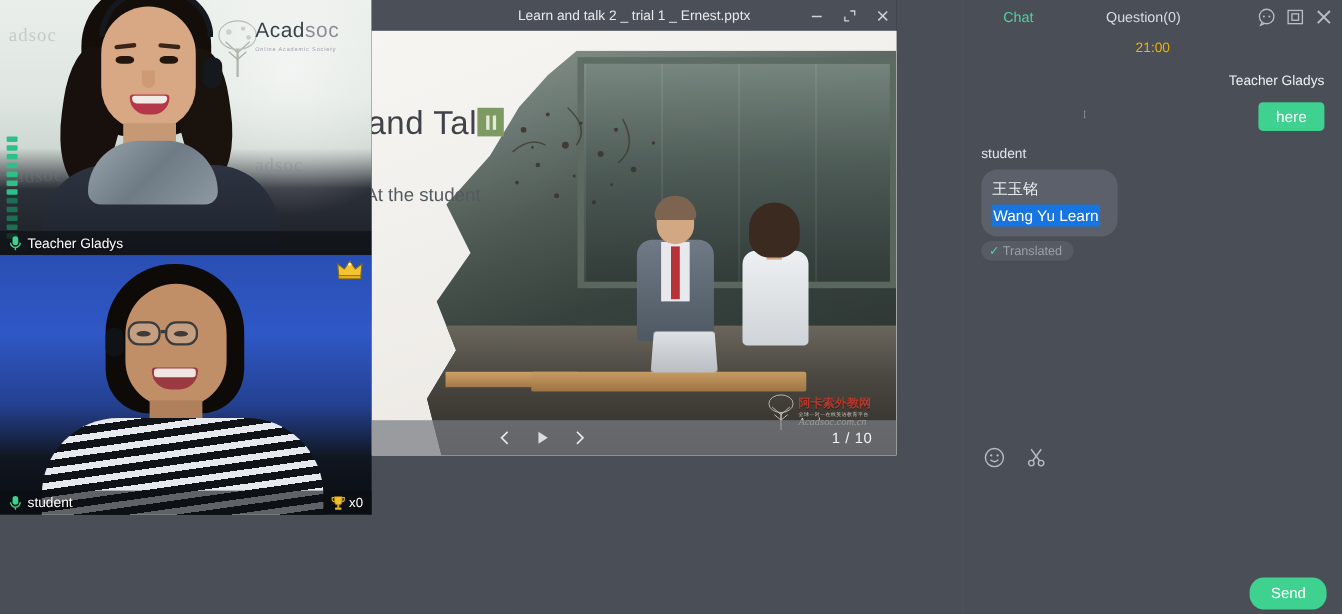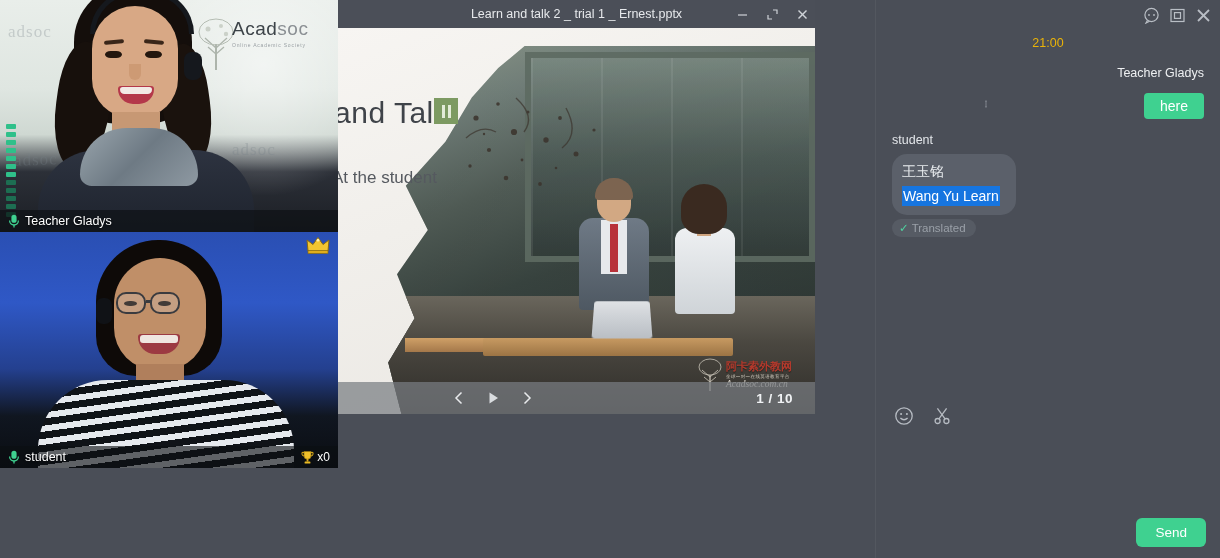--- a/index.html
+++ b/index.html
@@ -263,21 +263,21 @@
   .wm-en { color: #ece7dd; font-family: "Liberation Serif", serif; font-size: 9.5px; font-style: italic; }
   .wm-sub { color: #d8d2c6; font-size: 4.5px; letter-spacing: .4px; }
 
   .slide-ctl {
     position: absolute; left: 0; bottom: 0; width: 477px; height: 32px;
     background: rgba(120,125,130,.72);
     display: flex; align-items: center;
   }
   .ctl-btns { display: flex; align-items: center; gap: 16px; margin-left: 112px; }
   .ctl-btn { color: #e8eaec; cursor: pointer; display: flex; align-items: center; justify-content: center; width: 18px; height: 18px; }
-  .page-ind { margin-left: auto; margin-right: 22px; color: #f0f2f4; font-size: 13.5px; letter-spacing: .5px; font-weight: bold; }
+  .page-ind { margin-left: auto; margin-right: 22px; color: #f0f2f4; font-size: 13.5px; letter-spacing: .5px; }
 
   
   .chat-panel { position: absolute; left: 876px; top: 0; width: 344px; height: 558px; background: #4a4e57; }
   .chat-head { position: relative; height: 34px; }
   .chat-tabs { position: absolute; left: 0; top: 8px; width: 344px; display: flex; align-items: center; }
   .tab { font-size: 13px; cursor: pointer; }
   .tab-chat { color: #4fd2a0; margin-left: 36px; }
   .tab-q { color: #d8dbdf; margin-left: 66px; }
   .chat-head-icons { position: absolute; right: 8px; top: 7px; display: flex; align-items: center; gap: 9px; }
   .chi { width: 17px; height: 17px; color: #b9bec5; cursor: pointer; display: flex; align-items: center; justify-content: center; }
@@ -314,22 +314,22 @@
   .chat-tools { position: absolute; left: 0; top: 396px; width: 344px; height: 40px; padding-left: 18px; display: flex; align-items: center; gap: 18px; }
   .tool { width: 20px; height: 20px; color: #b6bbc2; cursor: pointer; }
 
   .chat-input-area { position: absolute; left: 0; top: 436px; width: 344px; height: 122px; }
   .chat-input {
     position: absolute; left: 0; top: 0; width: 344px; height: 80px;
     background: transparent; border: none; outline: none; resize: none;
     color: #e6e9ec; font-size: 13px; font-family: "Liberation Sans", sans-serif; padding: 8px 14px;
   }
   .send-btn {
-    position: absolute; right: 14px; bottom: 11px; background: #3fd190; color: #fff;
-    font-size: 13.5px; border: none; border-radius: 6px; padding: 7px 19px; cursor: pointer;
+    position: absolute; right: 14px; bottom: 4px; background: #3fd190; color: #fff;
+    font-size: 13.5px; border: none; border-radius: 13px; padding: 7px 19px; cursor: pointer;
     font-family: "Liberation Sans", sans-serif;
   }
 
   .divider-v { position: absolute; left: 875px; top: 0; width: 1px; height: 558px; background: rgba(255,255,255,.05); }
 </style>
 </head>
 <body>
 
 <div id="app">
 
@@ -561,20 +561,24 @@
         <div class="page-ind">1 / 10</div>
       </div>
     </div>
   </div>
 
   <div class="divider-v"></div>
 
   <div class="chat-panel">
 
     <div class="chat-head">
+      <div class="chat-tabs">
+        <span class="tab tab-chat">Chat</span>
+        <span class="tab tab-q">Question(0)</span>
+      </div>
       <div class="chat-head-icons">
         <div class="chi">
           <svg width="17" height="17" viewBox="0 0 17 17">
             <circle cx="8.5" cy="8" r="6.6" fill="none" stroke="currentColor" stroke-width="1.2"></circle>
             <path d="M4.5 13.2 L3 16 L6.6 14.2" fill="none" stroke="currentColor" stroke-width="1.2"></path>
             <circle cx="6" cy="8" r=".9" fill="currentColor"></circle>
             <circle cx="11" cy="8" r=".9" fill="currentColor"></circle>
           </svg>
         </div>
         <div class="chi">

